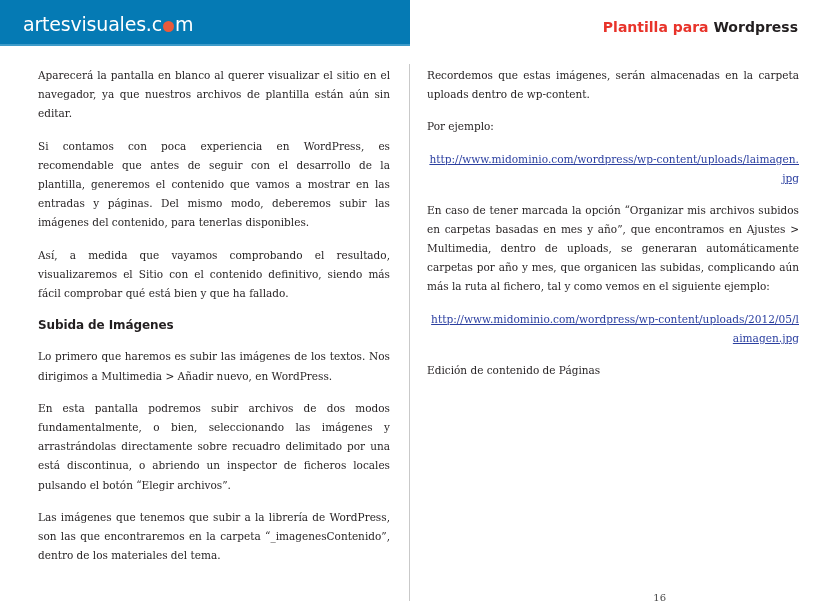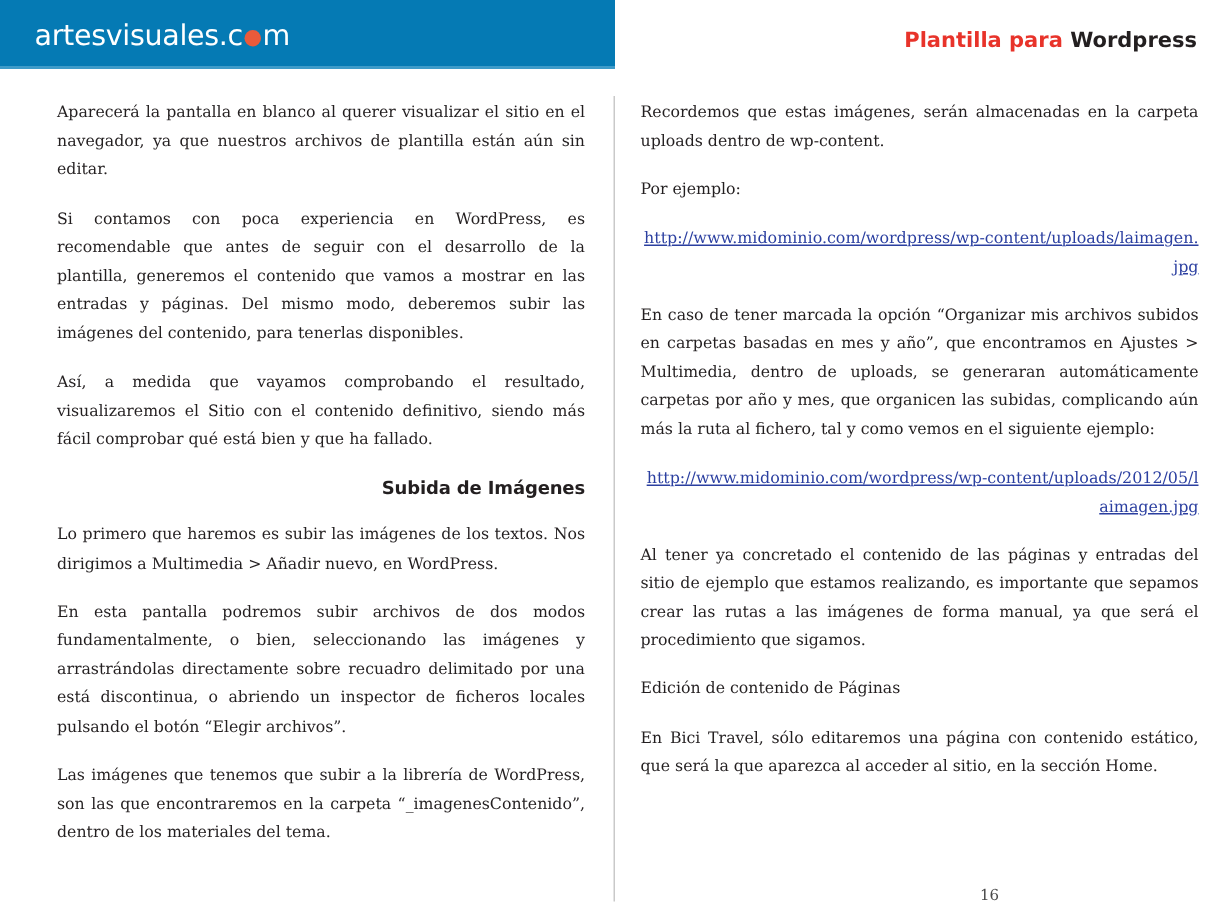--- a/index.html
+++ b/index.html
@@ -101,21 +101,21 @@
   .column p {
     margin: 0 0 13px 0;
     text-align: justify;
   }
   .column h2 {
     margin: 3px 0 12px 0;
     font-family: "DejaVu Sans", sans-serif;
     font-size: 12px;
     font-weight: bold;
     color: #231f20;
-    text-align: right;
+    text-align: left;
     letter-spacing: -0.1px;
   }
   .column a.doc-link {
     color: #2b3fa0;
     text-decoration: underline;
     font-family: "DejaVu Serif", "Liberation Serif", serif;
     font-size: 10.6px;
     word-break: break-all;
   }
   .link-para {
@@ -165,19 +165,17 @@
   <div class="column col-right">
     <p>Recordemos que estas imágenes, serán almacenadas en la carpeta uploads dentro de wp-content.</p>
     <p>Por ejemplo:</p>
     <div class="link-para">
       <a class="doc-link" href="#">http://www.midominio.com/wordpress/wp-content/uploads/laimagen.jpg</a>
     </div>
     <p>En caso de tener marcada la opción “Organizar mis archivos subidos en carpetas basadas en mes y año”, que encontramos en Ajustes &gt; Multimedia, dentro de uploads, se generaran automáticamente carpetas por año y mes, que organicen las subidas, complicando aún más la ruta al fichero, tal y como vemos en el siguiente ejemplo:</p>
     <div class="link-para">
       <a class="doc-link" href="#">http://www.midominio.com/wordpress/wp-content/uploads/2012/05/laimagen.jpg</a>
     </div>
-    <p>Al tener ya concretado el contenido de las páginas y entradas del sitio de ejemplo que estamos realizando, es importante que sepamos crear las rutas a las imágenes de forma manual, ya que será el procedimiento que sigamos.</p>
     <p>Edición de contenido de Páginas</p>
-    <p>En Bici Travel, sólo editaremos una página con contenido estático, que será la que aparezca al acceder al sitio, en la sección Home.</p>
   </div>
 
   <div class="page-number">16</div>
 </div>
 
 </body></html>

